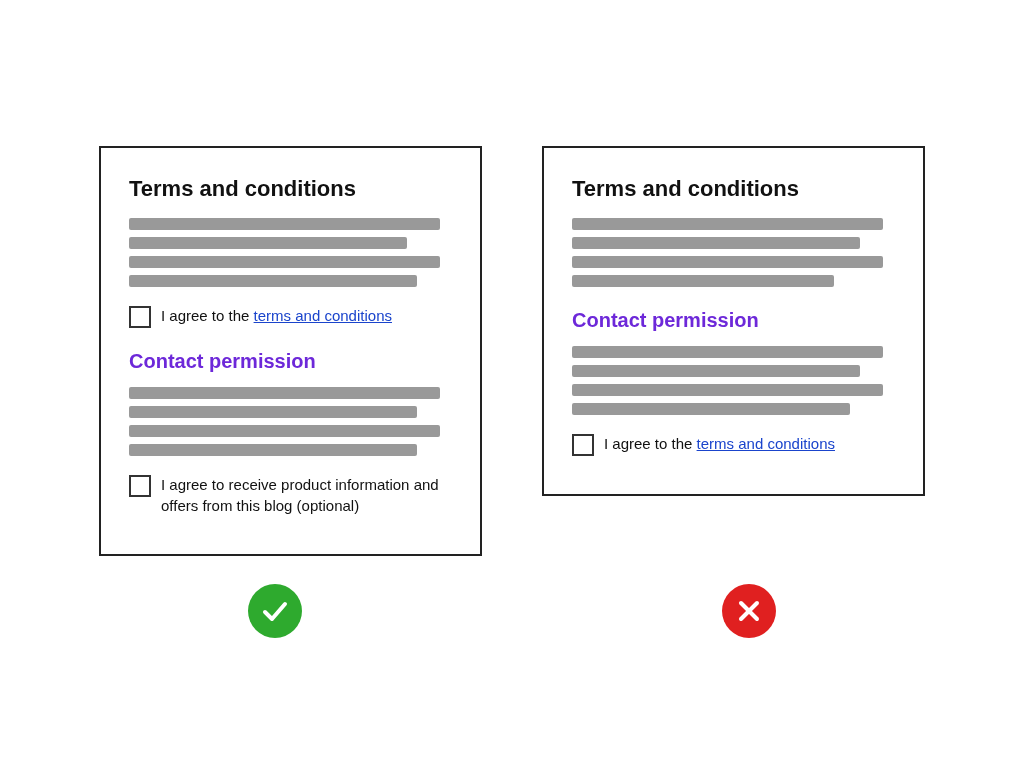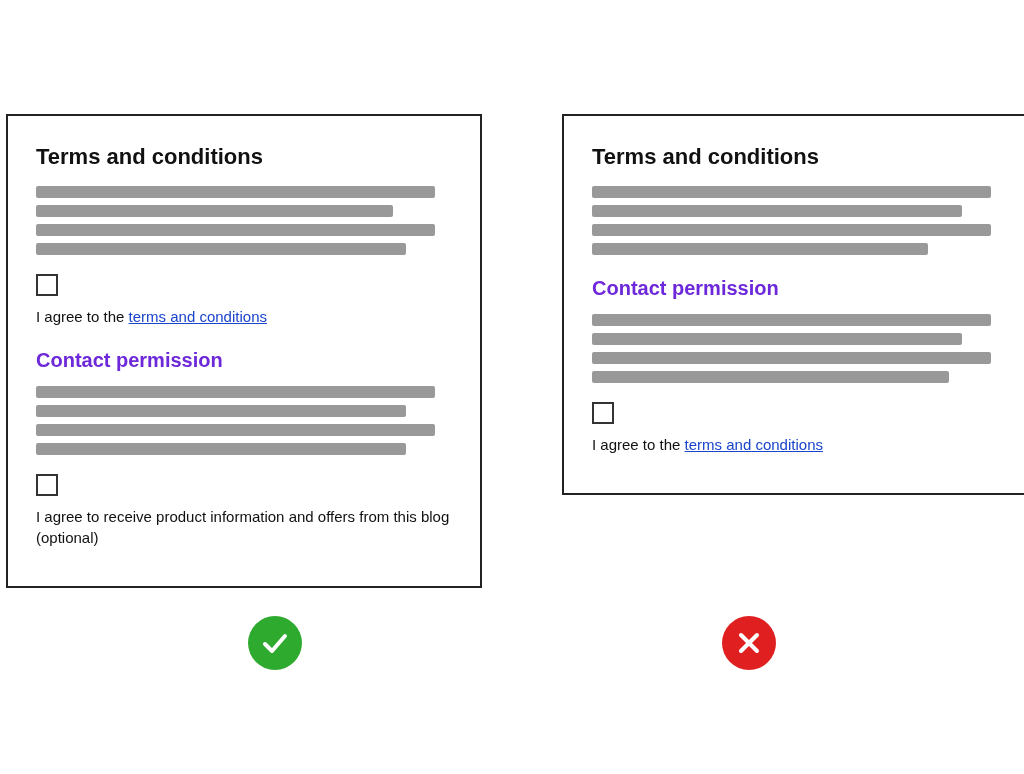--- a/index.html
+++ b/index.html
@@ -21,23 +21,22 @@
       flex-direction: row;
       align-items: flex-start;
       justify-content: center;
       gap: 60px;
       padding: 30px 40px 0 40px;
     }
 
     .card {
       border: 2px solid #222;
       padding: 28px 24px 28px 28px;
-      width: 476px;
+      width: 383px;
       background: #fff;
-      margin-left: 20px;
     }
 
     .card-title {
       font-size: 22px;
       font-weight: bold;
       color: #111;
       margin-bottom: 16px;
     }
 
     .text-block {
@@ -48,21 +47,20 @@
     }
 
     .text-line {
       height: 12px;
       background: #999;
       border-radius: 2px;
     }
 
     .checkbox-row {
       display: flex;
-      flex-direction: column;
       align-items: flex-start;
       gap: 10px;
       margin-bottom: 10px;
     }
 
     .checkbox {
       width: 22px;
       height: 22px;
       border: 2px solid #333;
       background: #fff;

